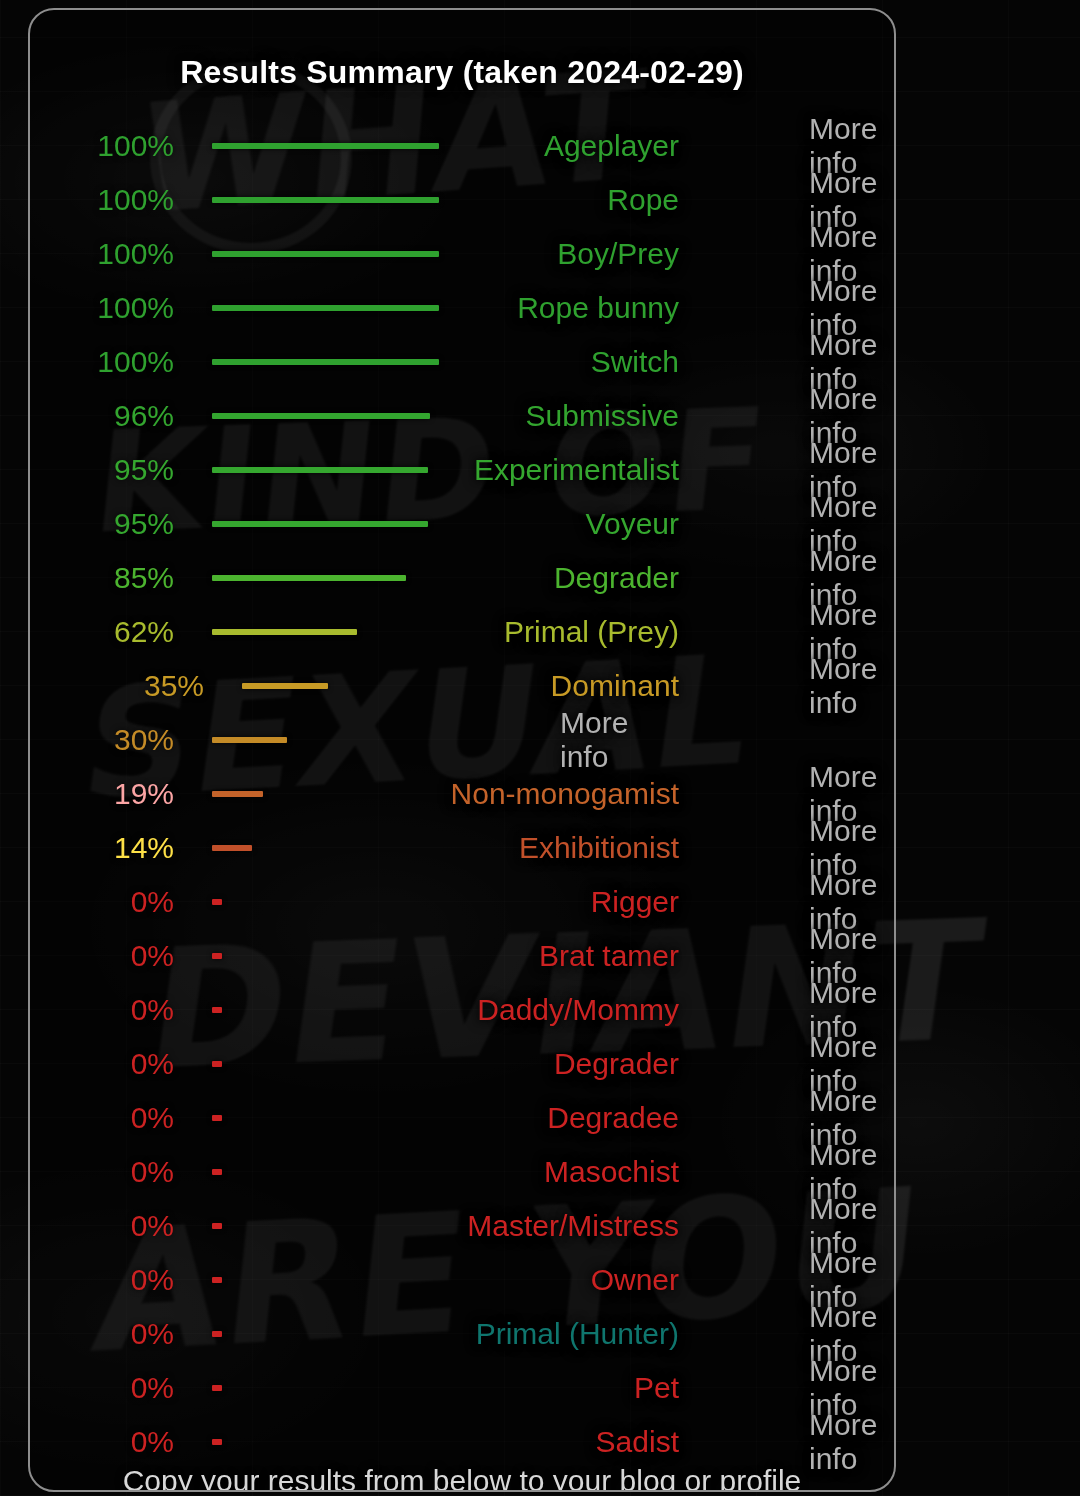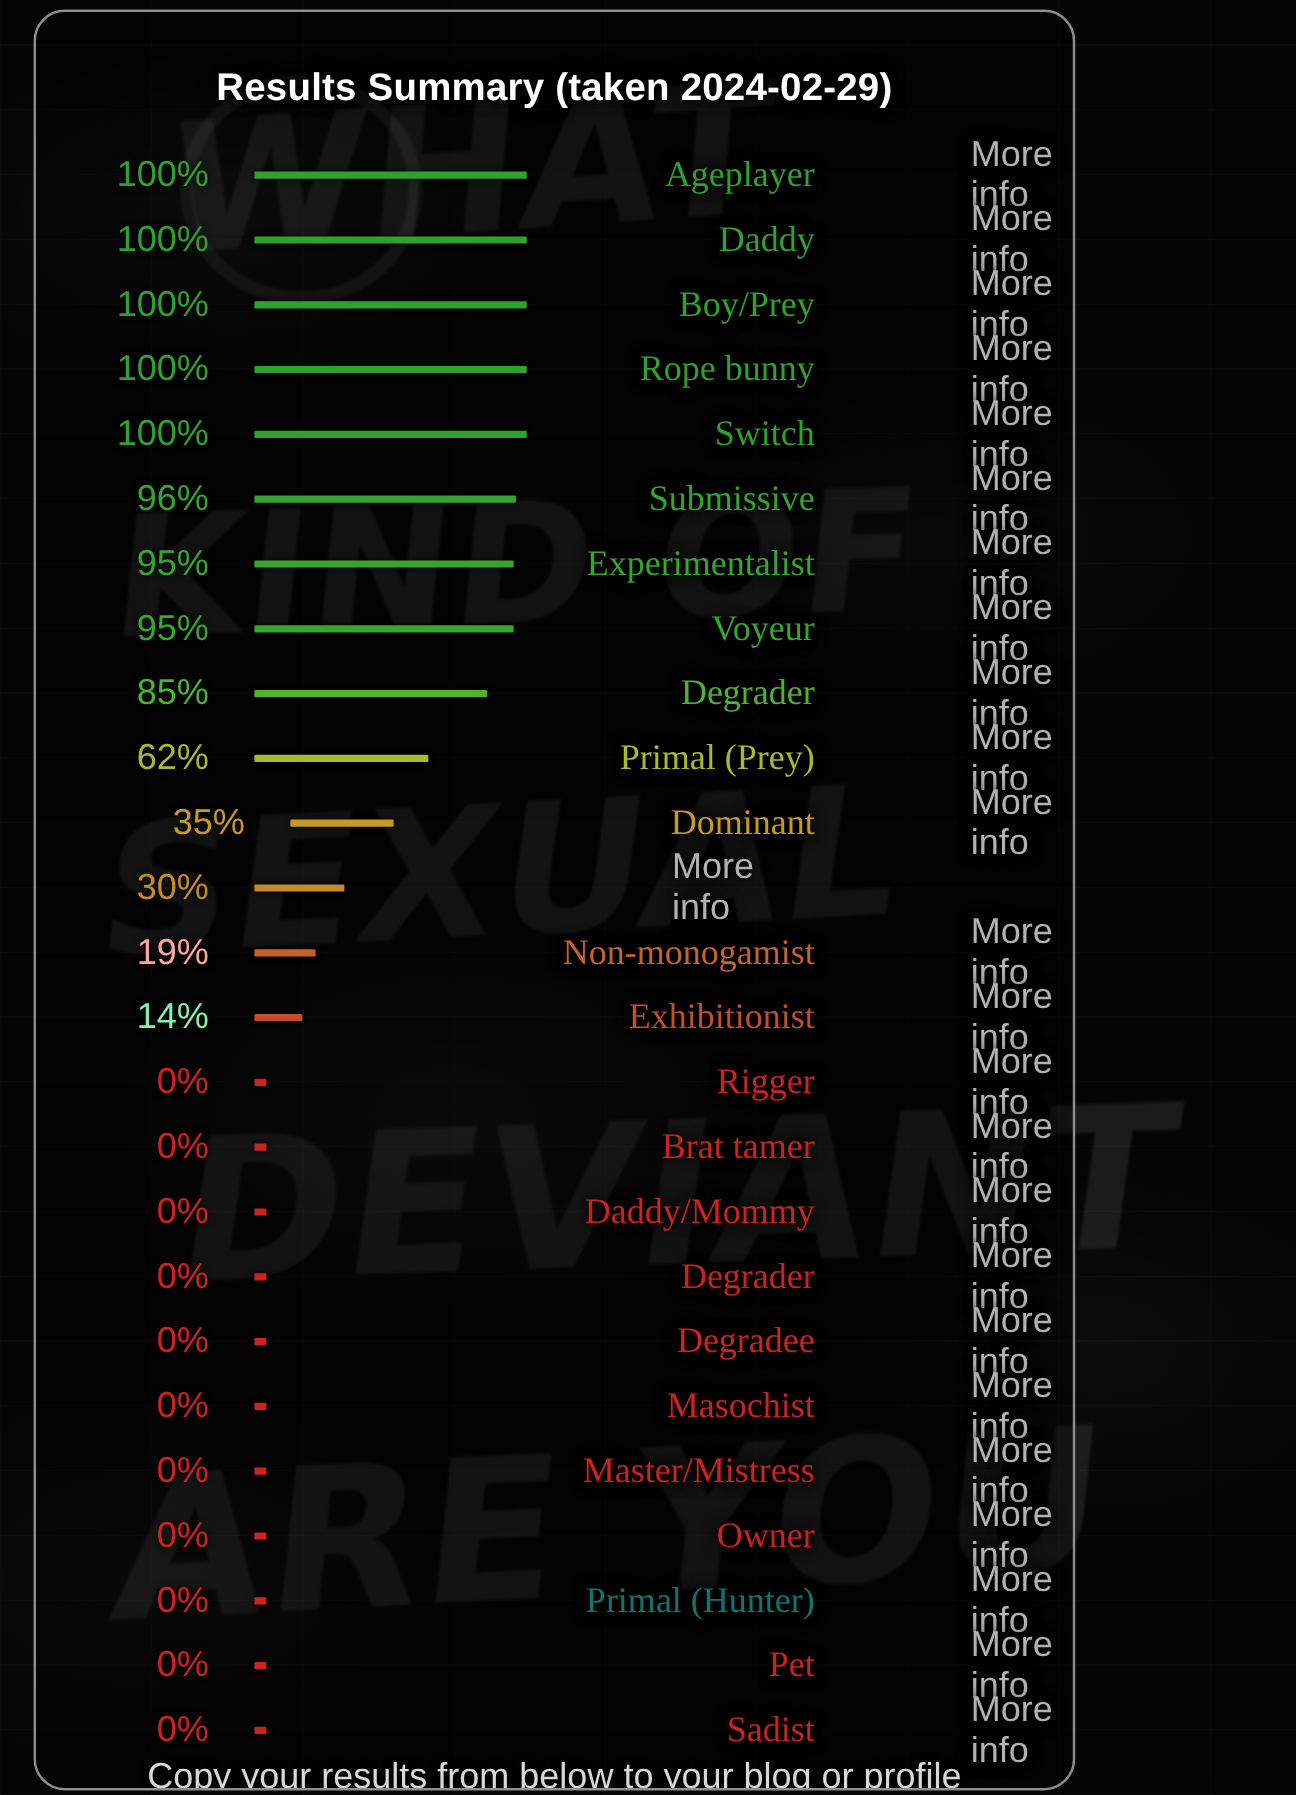--- a/index.html
+++ b/index.html
@@ -130,21 +130,21 @@
   .bar {
     height: 6px;
     border-radius: 1px;
     box-shadow: 0 0 5px rgba(0,0,0,.8);
   }
   .label {
     flex: 1;
     text-align: right;
     padding-right: 0px;
     font-size: 30px;
-    font-family: Liberation Serif, serif;
+    font-family: Liberation Sans, sans-serif;
     text-shadow: 0 0 7px rgba(0,0,0,.95), 0 0 13px rgba(0,0,0,.85);
   }
   .more {
     width: 215px;
     text-align: left;
     padding-left: 130px;
     box-sizing: border-box;
     font-size: 30px;
     color: #b2b2b2;
     cursor: pointer;
@@ -188,21 +188,21 @@
             <div class="bar" style="background: rgb(47, 161, 47); width: 227px;"></div>
           </div>
           <div class="label" style="color: rgb(47, 161, 47);">Ageplayer</div>
           <div class="more">More info</div>
         </div>
         <div class="row">
           <div class="pct" style="color: rgb(47, 161, 47);">100%</div>
           <div class="bar-cell">
             <div class="bar" style="background: rgb(47, 161, 47); width: 227px;"></div>
           </div>
-          <div class="label" style="color: rgb(47, 161, 47);">Daddy</div>
+          <div class="label" style="color: rgb(47, 161, 47);">Rope</div>
           <div class="more">More info</div>
         </div>
         <div class="row">
           <div class="pct" style="color: rgb(47, 161, 47);">100%</div>
           <div class="bar-cell">
             <div class="bar" style="background: rgb(47, 161, 47); width: 227px;"></div>
           </div>
           <div class="label" style="color: rgb(47, 161, 47);">Boy/Prey</div>
           <div class="more">More info</div>
         </div>
@@ -279,21 +279,21 @@
         </div>
         <div class="row">
           <div class="pct" style="color: #fca5a5;">19%</div>
           <div class="bar-cell">
             <div class="bar" style="background: rgb(196, 99, 42); width: 51.23px;"></div>
           </div>
           <div class="label" style="color: rgb(196, 99, 42);">Non-monogamist</div>
           <div class="more">More info</div>
         </div>
         <div class="row">
-          <div class="pct" style="color: #86efac; text-align: right;">14%</div>
+          <div class="pct" style="color: #fde047; text-align: right;">14%</div>
           <div class="bar-cell">
             <div class="bar" style="background: rgb(193, 80, 42); width: 40.38px;"></div>
           </div>
           <div class="label" style="color: rgb(193, 80, 42);">Exhibitionist</div>
           <div class="more">More info</div>
         </div>
         <div class="row">
           <div class="pct" style="color: rgb(204, 34, 34);">0%</div>
           <div class="bar-cell">
             <div class="bar" style="background: rgb(204, 34, 34); width: 10px;"></div>

